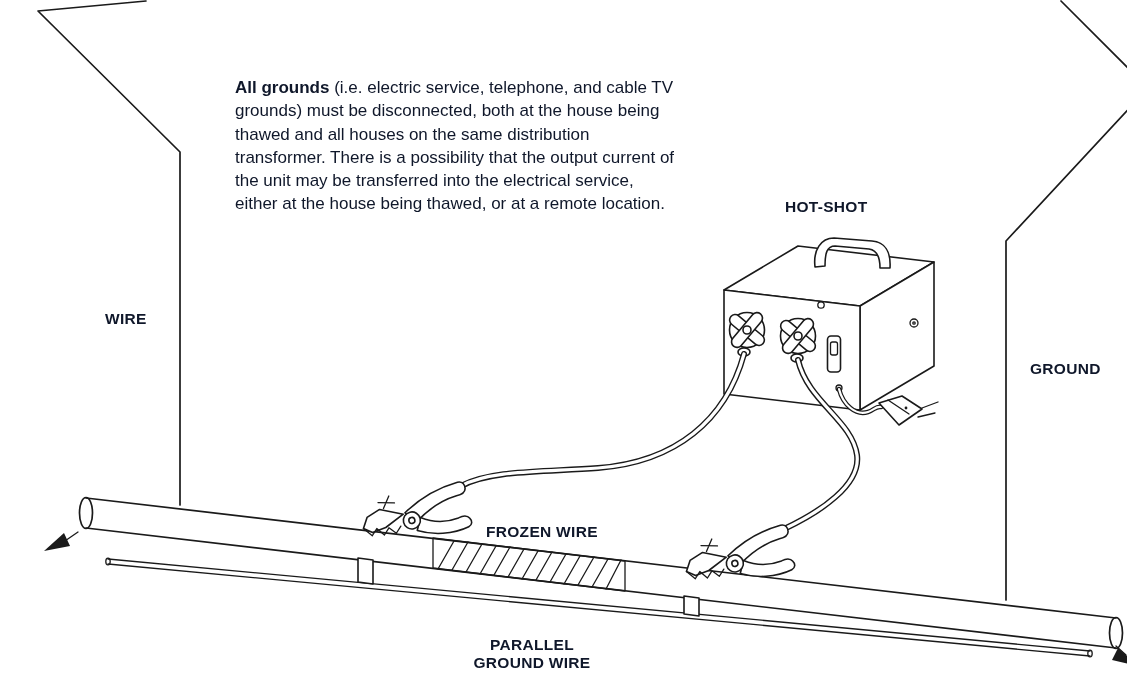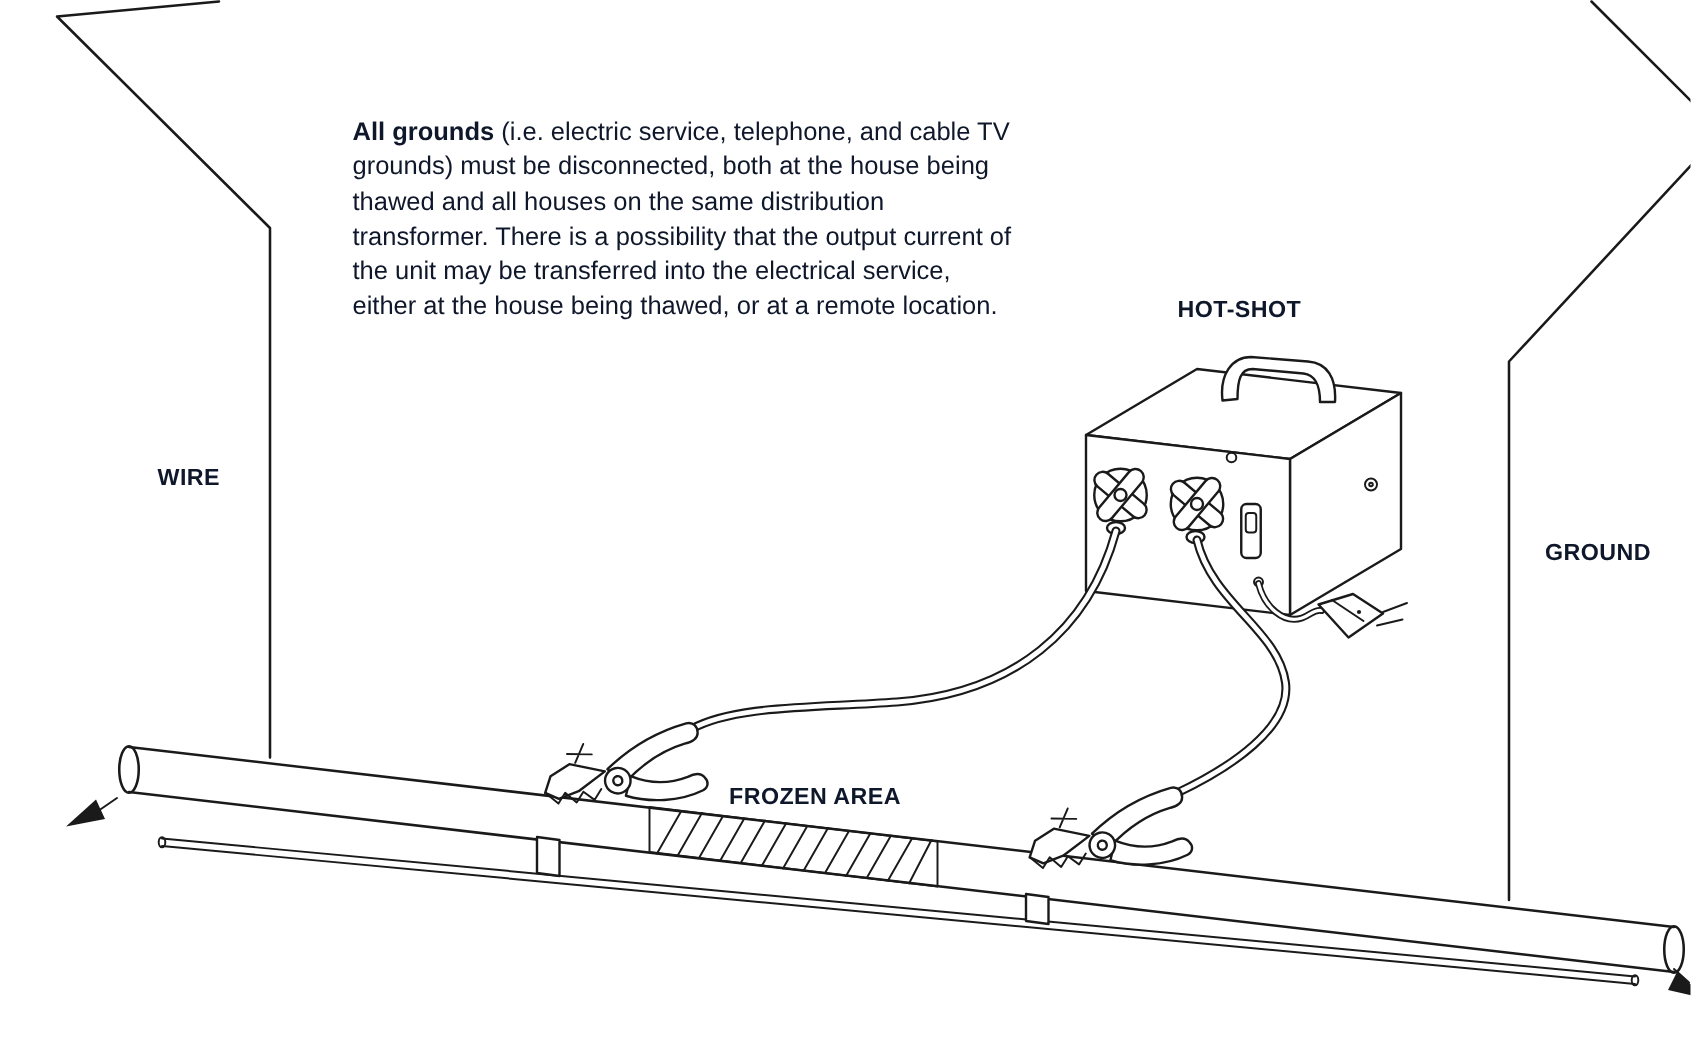--- a/index.html
+++ b/index.html
@@ -129,14 +129,16 @@
 
     <use href="#clampShape" transform="translate(341,517) rotate(-13)"></use>
     <use href="#clampShape" transform="translate(664,560) rotate(-13)"></use>
   </svg>
 
   <div class="warning"><b>All grounds</b><span> (i.e. electric service, telephone, and cable TV grounds) must be disconnected, both at the house being thawed and all houses on the same distribution transformer. There is a possibility that the output current of the unit may be transferred into the electrical service, either at the house being thawed, or at a remote location.</span></div>
 
   <div class="lbl" style="left:77px;top:310px;">WIRE</div>
   <div class="lbl" style="left:1002px;top:360px;">GROUND</div>
   <div class="lbl" style="left:757px;top:198px;">HOT-SHOT</div>
-  <div class="lbl" style="left:458px;top:523px;">FROZEN AREA</div>
+  <div class="lbl" style="left:458px;top:523px;">FROZEN WIRE</div>
+  <div class="lbl lbl-center" style="left:420px;top:636px;width:168px;">PARALLEL
+GROUND WIRE</div>
 </div>
 
 </body></html>

